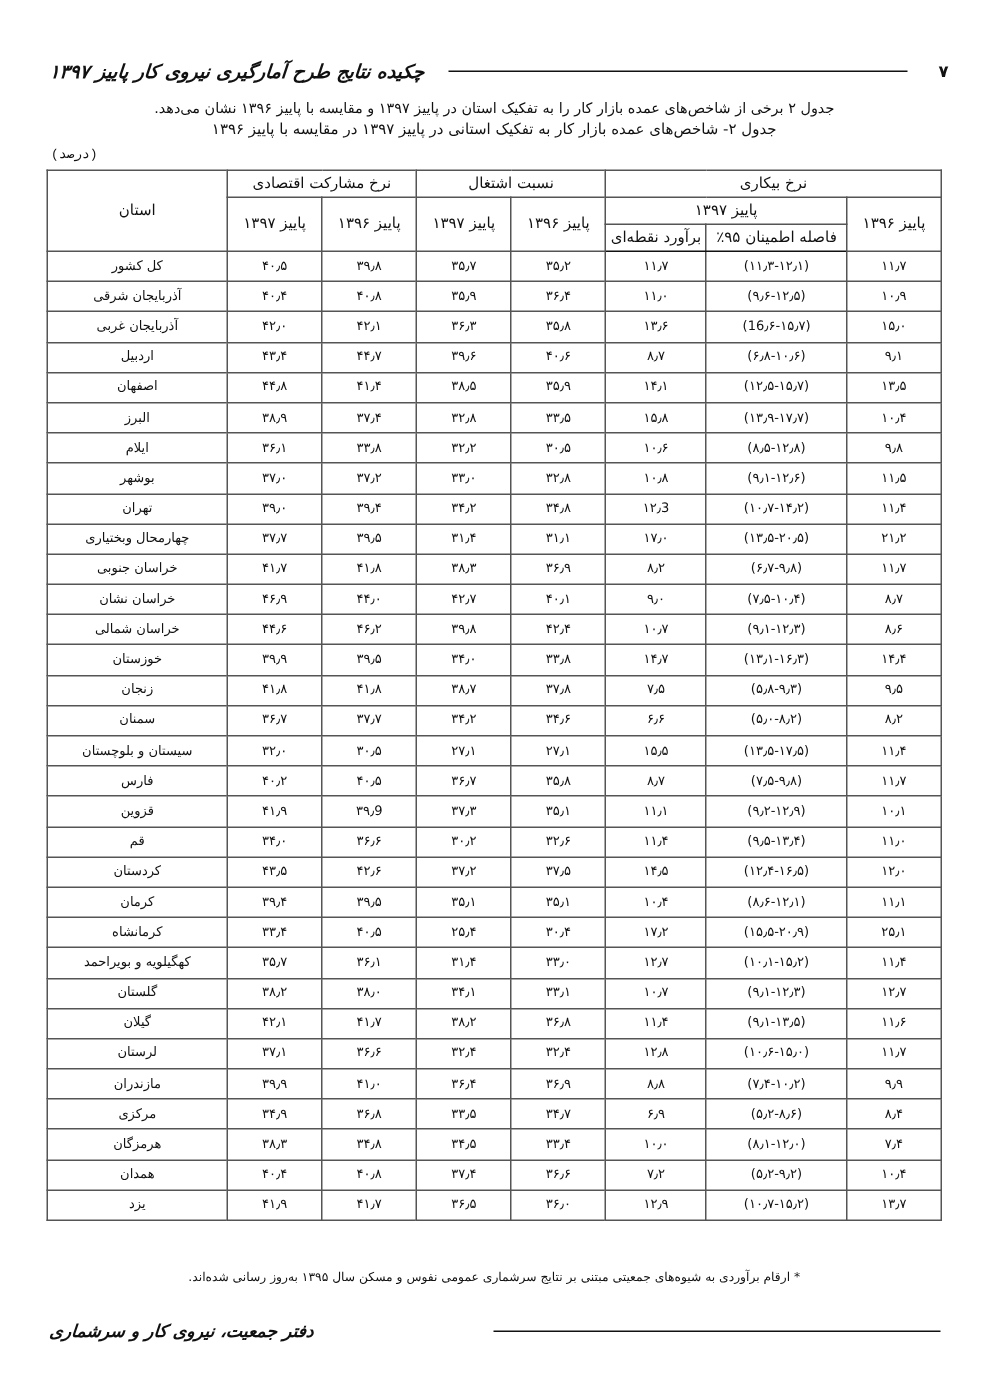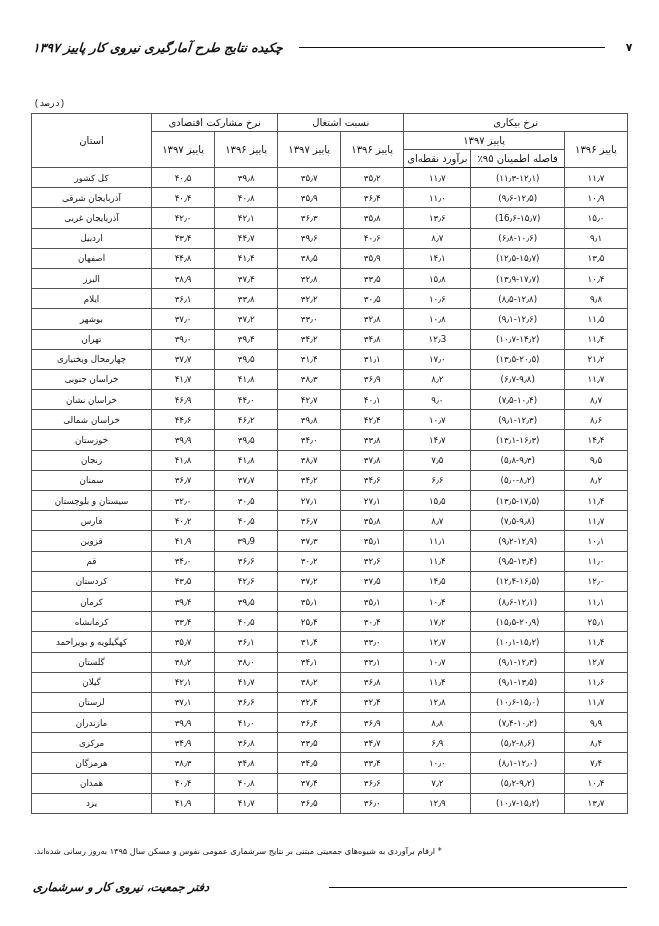--- a/index.html
+++ b/index.html
@@ -129,21 +129,21 @@
 
   tbody tr:first-child td { border-top: 1.8px solid #111; text-align: center; }
 
   
   .footnote {
     position: absolute;
     top: 845px;
     right: 34px;
     left: 34px;
     font-size: 8.2px;
-    text-align: left;
+    text-align: center;
     line-height: 12px;
   }
 
   
   .footer {
     position: absolute;
     bottom: 26px;
     left: 33px;
     right: 22px;
     height: 26px;
@@ -169,20 +169,24 @@
 <body>
 
 <div class="page">
 
   <div class="runhead">
     <div class="runhead-title">چکیده نتایج طرح آمارگیری نیروی کار پاییز ۱۳۹۷</div>
     <div class="runhead-rule"></div>
     <div class="runhead-page">۷</div>
   </div>
 
+  <div class="caption-block">
+    <div class="caption-line">جدول ۲ برخی از شاخص‌های عمده بازار کار را به تفکیک استان در پاییز ۱۳۹۷ و مقایسه با پاییز ۱۳۹۶ نشان می‌دهد.</div>
+    <div class="caption-line second">جدول ۲- شاخص‌های عمده بازار کار به تفکیک استانی در پاییز ۱۳۹۷ در مقایسه با پاییز ۱۳۹۶</div>
+  </div>
   <div class="unit-label">(درصد)</div>
 
   <div class="table-wrap">
     <table class="stat">
       <colgroup>
         <col class="col-last">
         <col class="col-ci">
         <col class="col-pt">
         <col class="col-num">
         <col class="col-num">

